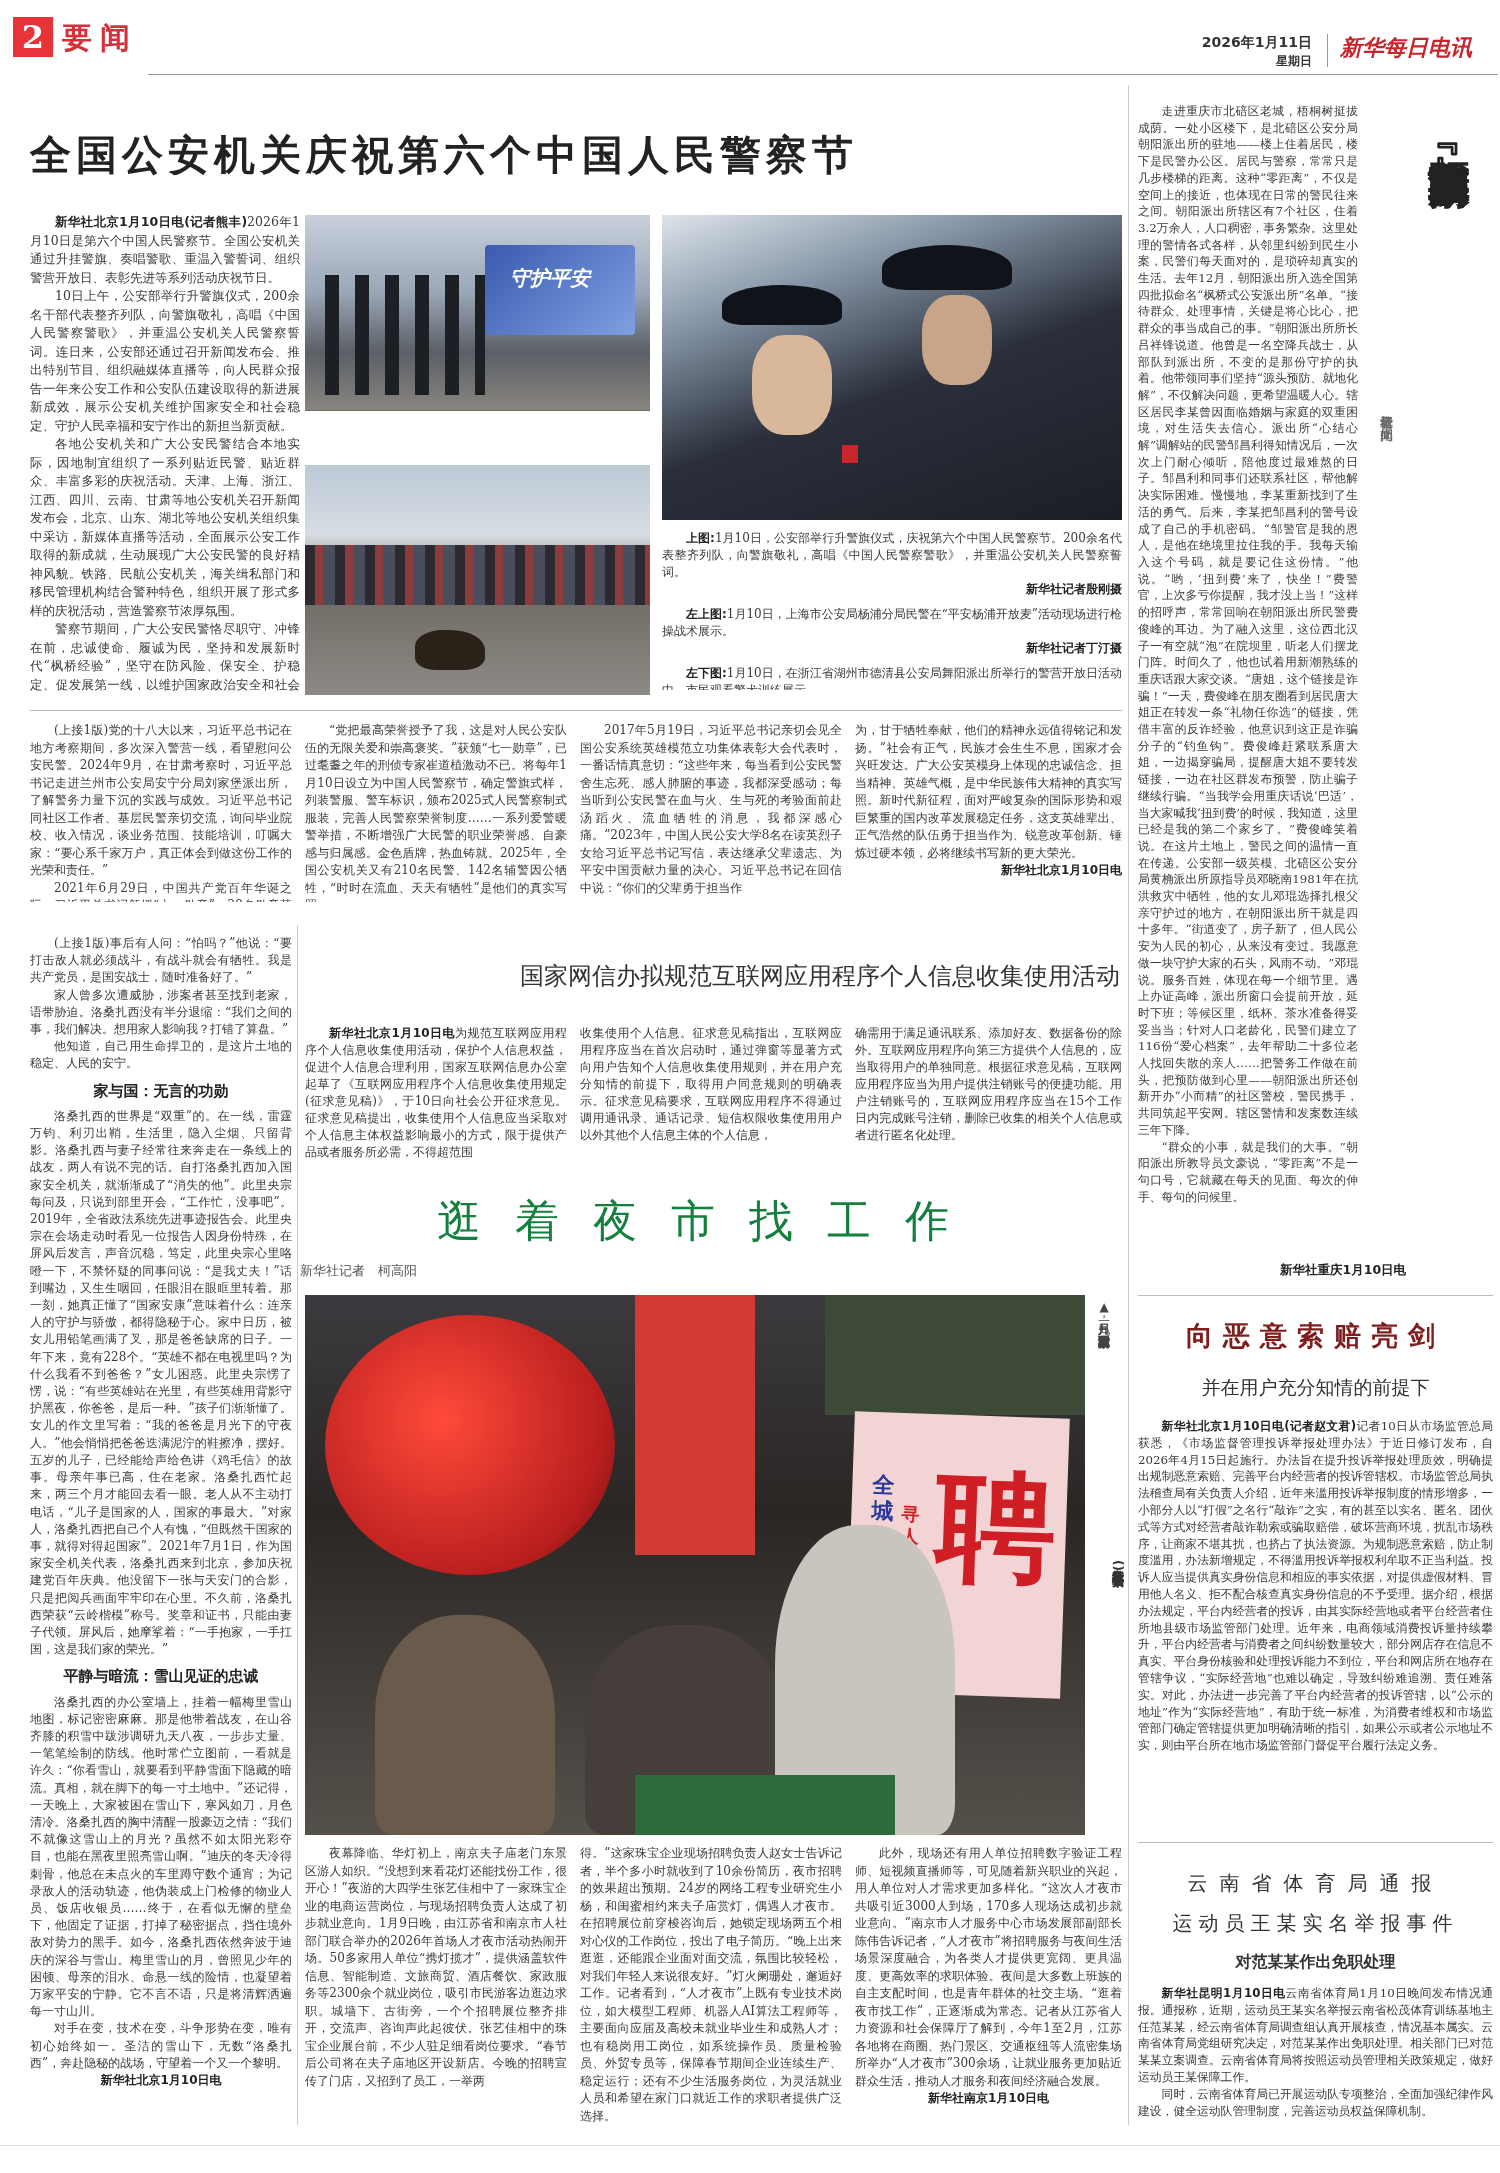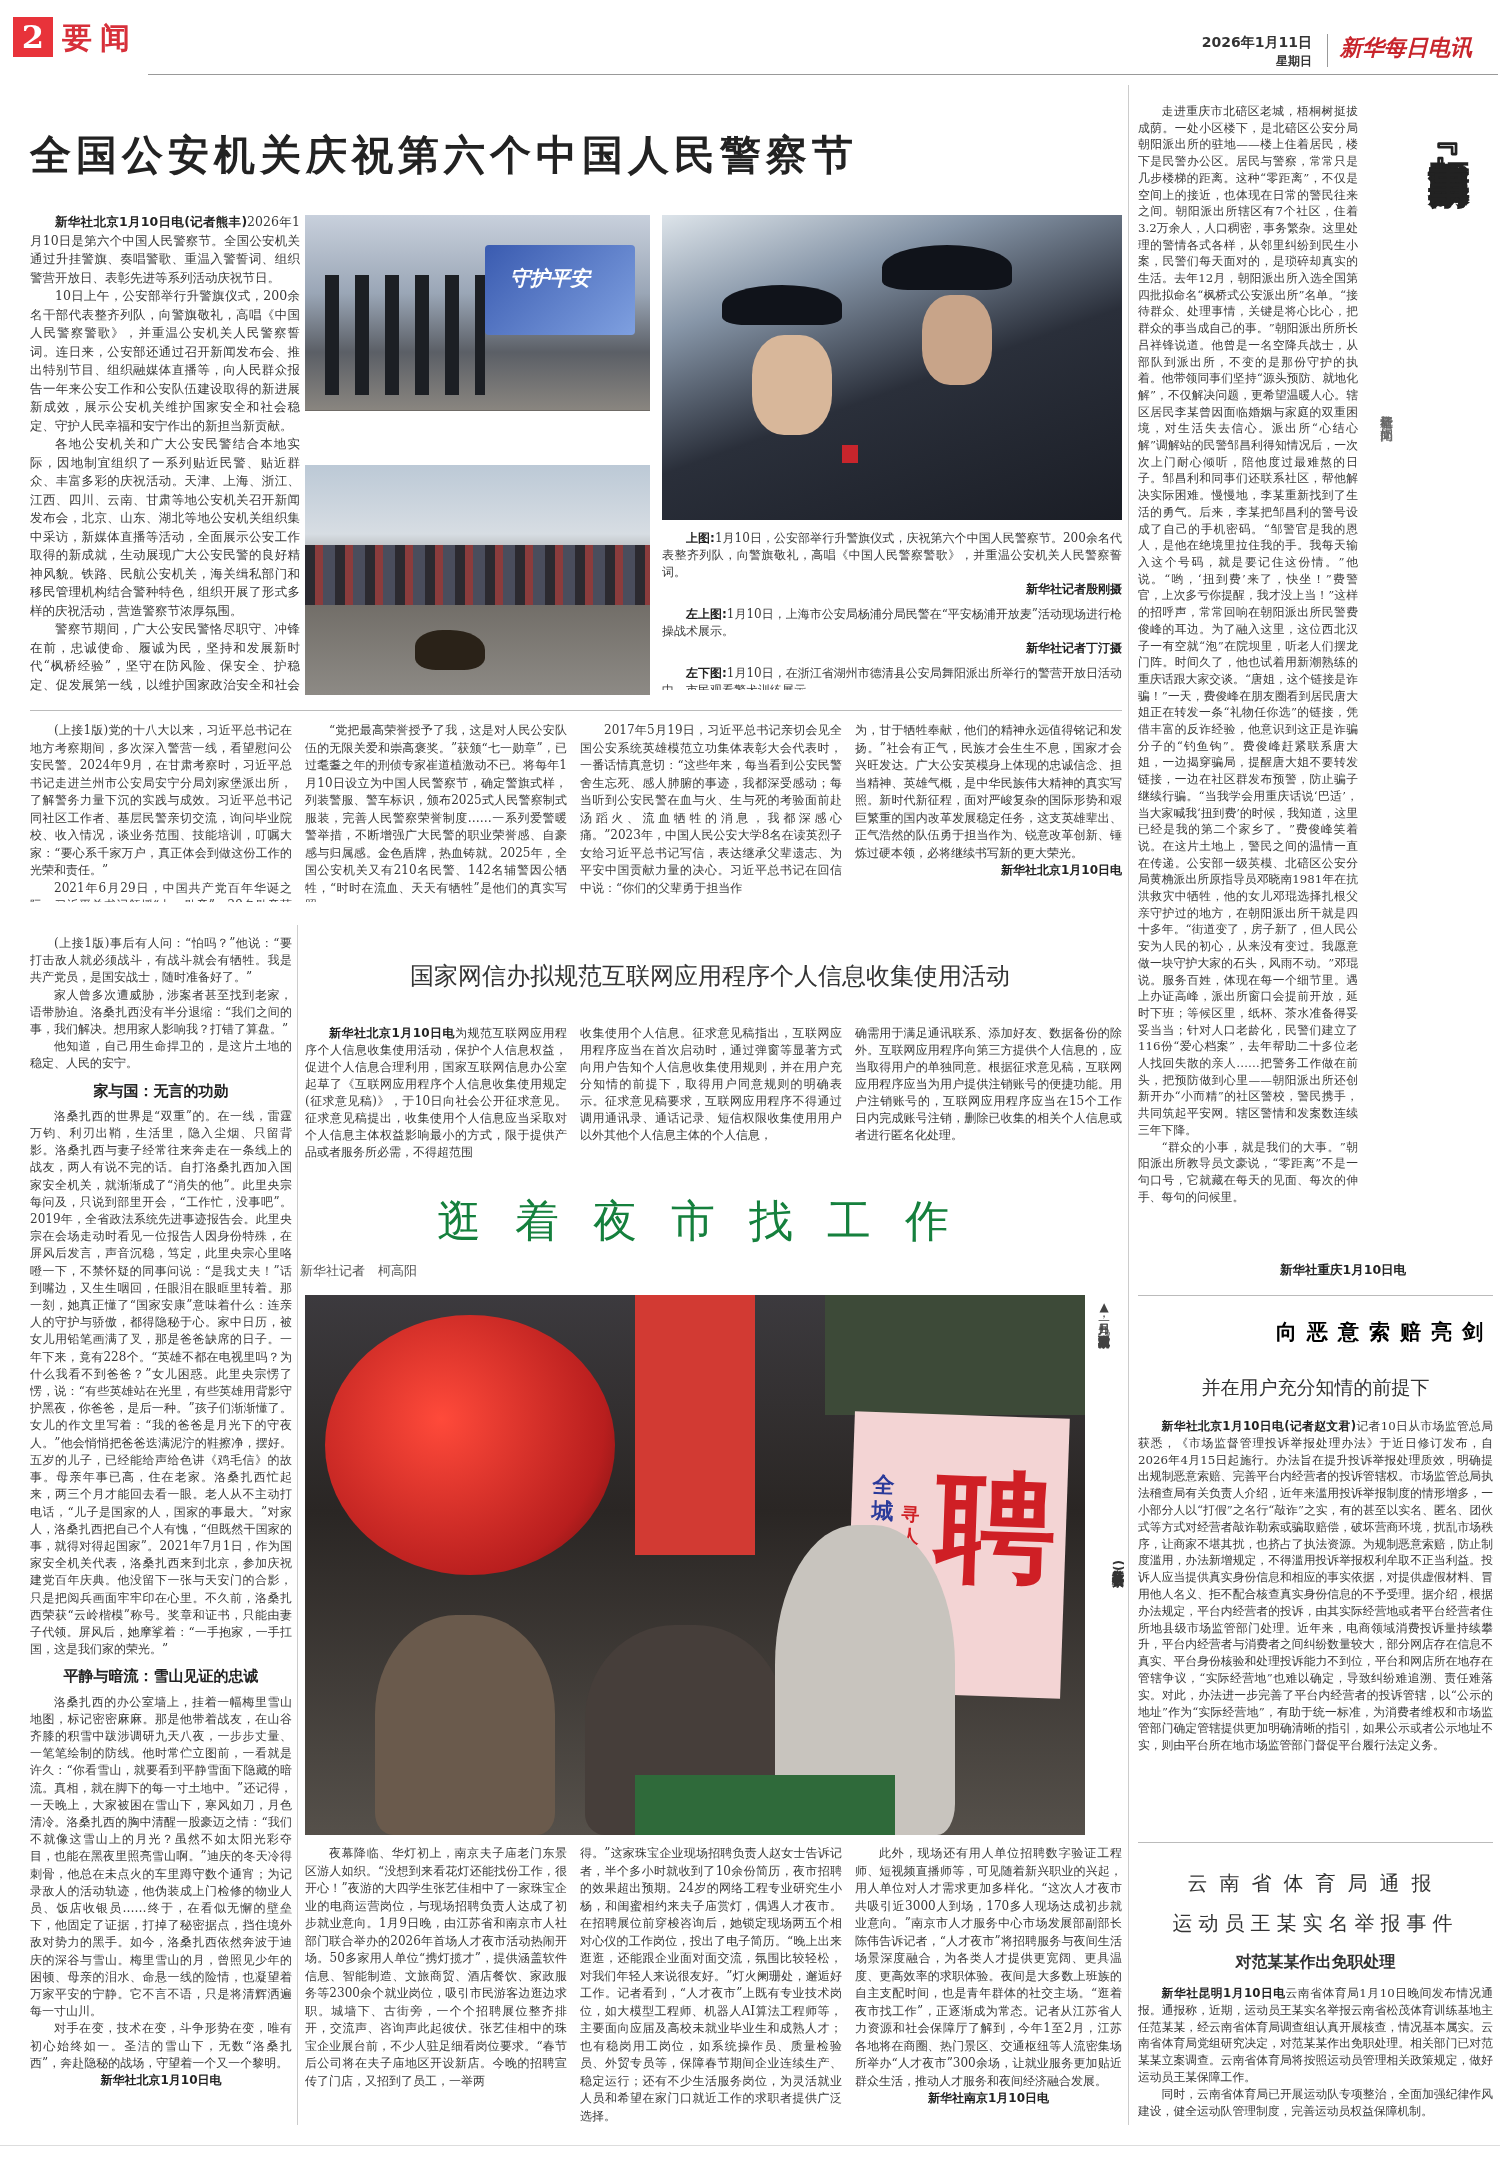--- a/index.html
+++ b/index.html
@@ -83,21 +83,21 @@
   <span class="ind">他知道，自己用生命捍卫的，是这片土地的稳定、人民的安宁。</span>
   <span class="subhead" style="display:block;margin:10px 0 8px">家与国：无言的功勋</span>
   <span class="ind">洛桑扎西的世界是“双重”的。在一线，雷霆万钧、利刃出鞘，生活里，隐入尘烟、只留背影。洛桑扎西与妻子经常往来奔走在一条线上的战友，两人有说不完的话。自打洛桑扎西加入国家安全机关，就渐渐成了“消失的他”。此里央宗每问及，只说到部里开会，“工作忙，没事吧”。2019年，全省政法系统先进事迹报告会。此里央宗在会场走动时看见一位报告人因身份特殊，在屏风后发言，声音沉稳，笃定，此里央宗心里咯噔一下，不禁怀疑的同事问说：“是我丈夫！”话到嘴边，又生生咽回，任眼泪在眼眶里转着。那一刻，她真正懂了“国家安康”意味着什么：连亲人的守护与骄傲，都得隐秘于心。家中日历，被女儿用铅笔画满了叉，那是爸爸缺席的日子。一年下来，竟有228个。“英雄不都在电视里吗？为什么我看不到爸爸？”女儿困惑。此里央宗愣了愣，说：“有些英雄站在光里，有些英雄用背影守护黑夜，你爸爸，是后一种。”孩子们渐渐懂了。女儿的作文里写着：“我的爸爸是月光下的守夜人。”他会悄悄把爸爸迭满泥泞的鞋擦净，摆好。五岁的儿子，已经能给声给色讲《鸡毛信》的故事。母亲年事已高，住在老家。洛桑扎西忙起来，两三个月才能回去看一眼。老人从不主动打电话，“儿子是国家的人，国家的事最大。”对家人，洛桑扎西把自己个人有愧，“但既然干国家的事，就得对得起国家”。2021年7月1日，作为国家安全机关代表，洛桑扎西来到北京，参加庆祝建党百年庆典。他没留下一张与天安门的合影，只是把阅兵画面牢牢印在心里。不久前，洛桑扎西荣获“云岭楷模”称号。奖章和证书，只能由妻子代领。屏风后，她摩挲着：“一手抱家，一手扛国，这是我们家的荣光。”</span>
   <span class="subhead" style="display:block;margin:10px 0 8px">平静与暗流：雪山见证的忠诚</span>
   <span class="ind">洛桑扎西的办公室墙上，挂着一幅梅里雪山地图，标记密密麻麻。那是他带着战友，在山谷齐膝的积雪中跋涉调研九天八夜，一步步丈量、一笔笔绘制的防线。他时常伫立图前，一看就是许久：“你看雪山，就要看到平静雪面下隐藏的暗流。真相，就在脚下的每一寸土地中。”还记得，一天晚上，大家被困在雪山下，寒风如刀，月色清冷。洛桑扎西的胸中清醒一股豪迈之情：“我们不就像这雪山上的月光？虽然不如太阳光彩夺目，也能在黑夜里照亮雪山啊。”迪庆的冬天冷得刺骨，他总在未点火的车里蹲守数个通宵；为记录敌人的活动轨迹，他伪装成上门检修的物业人员、饭店收银员……终于，在看似无懈的壁垒下，他固定了证据，打掉了秘密据点，挡住境外敌对势力的黑手。如今，洛桑扎西依然奔波于迪庆的深谷与雪山。梅里雪山的月，曾照见少年的困顿、母亲的泪水、命悬一线的险情，也凝望着万家平安的宁静。它不言不语，只是将清辉洒遍每一寸山川。</span>
   <span class="ind">对手在变，技术在变，斗争形势在变，唯有初心始终如一。圣洁的雪山下，无数“洛桑扎西”，奔赴隐秘的战场，守望着一个又一个黎明。</span>
   <span class="sig" style="text-align:center">新华社北京1月10日电</span>
 </div>
 <div class="abs" style="left:297px;top:925px;width:1px;height:1200px;background:#ccc"></div>
 
-<div class="abs" style="left:300px;top:960px;width:820px;text-align:center;font-size:24px;color:#333;font-family:'DejaVu Sans',sans-serif">国家网信办拟规范互联网应用程序个人信息收集使用活动</div>
+<div class="abs" style="left:300px;top:960px;width:820px;text-align:right;font-size:24px;color:#333;font-family:'DejaVu Sans',sans-serif">国家网信办拟规范互联网应用程序个人信息收集使用活动</div>
 <div class="abs p" style="left:305px;top:1025px;width:262px;height:160px;font-size:12px;line-height:17px">
     <span class="ind"><span class="lead">新华社北京1月10日电</span><span>为规范互联网应用程序个人信息收集使用活动，保护个人信息权益，促进个人信息合理利用，国家互联网信息办公室起草了《互联网应用程序个人信息收集使用规定(征求意见稿)》，于10日向社会公开征求意见。征求意见稿提出，收集使用个人信息应当采取对个人信息主体权益影响最小的方式，限于提供产品或者服务所必需，不得超范围</span></span>
   </div>
 <div class="abs p" style="left:580px;top:1025px;width:262px;height:160px;font-size:12px;line-height:17px"><span>收集使用个人信息。征求意见稿指出，互联网应用程序应当在首次启动时，通过弹窗等显著方式向用户告知个人信息收集使用规则，并在用户充分知情的前提下，取得用户同意规则的明确表示。征求意见稿要求，互联网应用程序不得通过调用通讯录、通话记录、短信权限收集使用用户以外其他个人信息主体的个人信息，</span></div>
 <div class="abs p" style="left:855px;top:1025px;width:267px;height:160px;font-size:12px;line-height:17px"><span>确需用于满足通讯联系、添加好友、数据备份的除外。互联网应用程序向第三方提供个人信息的，应当取得用户的单独同意。根据征求意见稿，互联网应用程序应当为用户提供注销账号的便捷功能。用户注销账号的，互联网应用程序应当在15个工作日内完成账号注销，删除已收集的相关个人信息或者进行匿名化处理。</span></div>
 
 <div class="abs" style="left:300px;top:1192px;width:820px;text-align:center;font-size:44px;letter-spacing:34px;color:#15803d;font-family:'DejaVu Serif',serif">逛着夜市找工作</div>
 <div class="abs" style="left:300px;top:1262px;width:820px;text-align:left;font-size:13px;color:#555">新华社记者　柯高阳</div>
 
 <div class="abs photo" style="left:305px;top:1295px;width:780px;height:540px;background:linear-gradient(180deg,#3c3a3e 0%,#2a2624 40%,#55504a 100%)">
@@ -130,21 +130,21 @@
 <div class="abs" style="left:1128px;top:85px;width:1px;height:2040px;background:#ccc"></div>
 <div class="abs p" style="left:1138px;top:103px;width:220px;height:1155px;font-size:11.8px;line-height:16.7px">
   <span class="ind">走进重庆市北碚区老城，梧桐树挺拔成荫。一处小区楼下，是北碚区公安分局朝阳派出所的驻地——楼上住着居民，楼下是民警办公区。居民与警察，常常只是几步楼梯的距离。这种“零距离”，不仅是空间上的接近，也体现在日常的警民往来之间。朝阳派出所辖区有7个社区，住着3.2万余人，人口稠密，事务繁杂。这里处理的警情各式各样，从邻里纠纷到民生小案，民警们每天面对的，是琐碎却真实的生活。去年12月，朝阳派出所入选全国第四批拟命名“枫桥式公安派出所”名单。“接待群众、处理事情，关键是将心比心，把群众的事当成自己的事。”朝阳派出所所长吕祥锋说道。他曾是一名空降兵战士，从部队到派出所，不变的是那份守护的执着。他带领同事们坚持“源头预防、就地化解”，不仅解决问题，更希望温暖人心。辖区居民李某曾因面临婚姻与家庭的双重困境，对生活失去信心。派出所“心结心解”调解站的民警邹昌利得知情况后，一次次上门耐心倾听，陪他度过最难熬的日子。邹昌利和同事们还联系社区，帮他解决实际困难。慢慢地，李某重新找到了生活的勇气。后来，李某把邹昌利的警号设成了自己的手机密码。“邹警官是我的恩人，是他在绝境里拉住我的手。我每天输入这个号码，就是要记住这份情。”他说。“哟，‘扭到费’来了，快坐！”费警官，上次多亏你提醒，我才没上当！”这样的招呼声，常常回响在朝阳派出所民警费俊峰的耳边。为了融入这里，这位西北汉子一有空就“泡”在院坝里，听老人们摆龙门阵。时间久了，他也试着用新潮熟练的重庆话跟大家交谈。“唐姐，这个链接是诈骗！”一天，费俊峰在朋友圈看到居民唐大姐正在转发一条“礼物任你选”的链接，凭借丰富的反诈经验，他意识到这正是诈骗分子的“钓鱼钩”。费俊峰赶紧联系唐大姐，一边揭穿骗局，提醒唐大姐不要转发链接，一边在社区群发布预警，防止骗子继续行骗。“当我学会用重庆话说‘巴适’，当大家喊我‘扭到费’的时候，我知道，这里已经是我的第二个家乡了。”费俊峰笑着说。在这片土地上，警民之间的温情一直在传递。公安部一级英模、北碚区公安分局黄桷派出所原指导员邓晓南1981年在抗洪救灾中牺牲，他的女儿邓琨选择扎根父亲守护过的地方，在朝阳派出所干就是四十多年。“街道变了，房子新了，但人民公安为人民的初心，从来没有变过。我愿意做一块守护大家的石头，风雨不动。”邓琨说。服务百姓，体现在每一个细节里。遇上办证高峰，派出所窗口会提前开放，延时下班；等候区里，纸杯、茶水准备得妥妥当当；针对人口老龄化，民警们建立了116份“爱心档案”，去年帮助二十多位老人找回失散的亲人……把警务工作做在前头，把预防做到心里——朝阳派出所还创新开办“小而精”的社区警校，警民携手，共同筑起平安网。辖区警情和发案数连续三年下降。</span>
   <span class="ind">“群众的小事，就是我们的大事。”朝阳派出所教导员文豪说，“零距离”不是一句口号，它就藏在每天的见面、每次的伸手、每句的问候里。</span>
 </div>
 <div class="abs" style="left:1418px;top:130px;width:60px;font-size:42px;line-height:58px;font-weight:bold;color:#222;writing-mode:vertical-rl;font-family:'DejaVu Serif',serif;height:720px">『零距离』派出所里的警察故事</div>
 <div class="abs" style="left:1377px;top:405px;width:18px;font-size:13px;color:#666;writing-mode:vertical-rl;height:160px">新华社记者　周闻韬</div>
 <div class="abs" style="left:1280px;top:1262px;font-family:'DejaVu Sans',sans-serif;font-weight:bold;font-size:12.5px;color:#222">新华社重庆1月10日电</div>
 
 <div class="abs" style="left:1138px;top:1295px;width:355px;height:1px;background:#bbb"></div>
-<div class="abs" style="left:1138px;top:1318px;width:355px;text-align:right;font-size:21px;letter-spacing:10px;font-weight:bold;color:#000000;font-family:'DejaVu Serif',serif">向恶意索赔亮剑</div>
+<div class="abs" style="left:1138px;top:1318px;width:355px;text-align:center;font-size:27px;letter-spacing:10px;font-weight:bold;color:#7f1d1d;font-family:'DejaVu Serif',serif">向恶意索赔亮剑</div>
 <div class="abs" style="left:1138px;top:1375px;width:355px;text-align:center;font-size:19px;color:#333;font-family:'DejaVu Sans',sans-serif">并在用户充分知情的前提下</div>
 <div class="abs p" style="left:1138px;top:1418px;width:355px;height:415px;font-size:11.8px;line-height:16.8px">
   <span class="ind"><span class="lead">新华社北京1月10日电(记者赵文君)</span><span>记者10日从市场监管总局获悉，《市场监督管理投诉举报处理办法》于近日修订发布，自2026年4月15日起施行。办法旨在提升投诉举报处理质效，明确提出规制恶意索赔、完善平台内经营者的投诉管辖权。市场监管总局执法稽查局有关负责人介绍，近年来滥用投诉举报制度的情形增多，一小部分人以“打假”之名行“敲诈”之实，有的甚至以实名、匿名、团伙式等方式对经营者敲诈勒索或骗取赔偿，破坏营商环境，扰乱市场秩序，让商家不堪其扰，也挤占了执法资源。为规制恶意索赔，防止制度滥用，办法新增规定，不得滥用投诉举报权利牟取不正当利益。投诉人应当提供真实身份信息和相应的事实依据，对提供虚假材料、冒用他人名义、拒不配合核查真实身份信息的不予受理。据介绍，根据办法规定，平台内经营者的投诉，由其实际经营地或者平台经营者住所地县级市场监管部门处理。近年来，电商领域消费投诉量持续攀升，平台内经营者与消费者之间纠纷数量较大，部分网店存在信息不真实、平台身份核验和处理投诉能力不到位，平台和网店所在地存在管辖争议，“实际经营地”也难以确定，导致纠纷难追溯、责任难落实。对此，办法进一步完善了平台内经营者的投诉管辖，以“公示的地址”作为“实际经营地”，有助于统一标准，为消费者维权和市场监管部门确定管辖提供更加明确清晰的指引，如果公示或者公示地址不实，则由平台所在地市场监管部门督促平台履行法定义务。</span></span>
 </div>
 
 <div class="abs" style="left:1138px;top:1842px;width:355px;height:1px;background:#bbb"></div>
 <div class="abs" style="left:1138px;top:1870px;width:355px;text-align:center;font-size:20px;letter-spacing:12px;color:#333;font-family:'DejaVu Sans',sans-serif">云南省体育局通报</div>
 <div class="abs" style="left:1138px;top:1910px;width:355px;text-align:center;font-size:20px;letter-spacing:6px;color:#333;font-family:'DejaVu Sans',sans-serif">运动员王某实名举报事件</div>
 <div class="abs" style="left:1138px;top:1952px;width:355px;text-align:center;font-size:16px;font-weight:bold;color:#333;font-family:'DejaVu Sans',sans-serif">对范某某作出免职处理</div>
 <div class="abs p" style="left:1138px;top:1985px;width:355px;height:150px;font-size:11.8px;line-height:16.8px">

